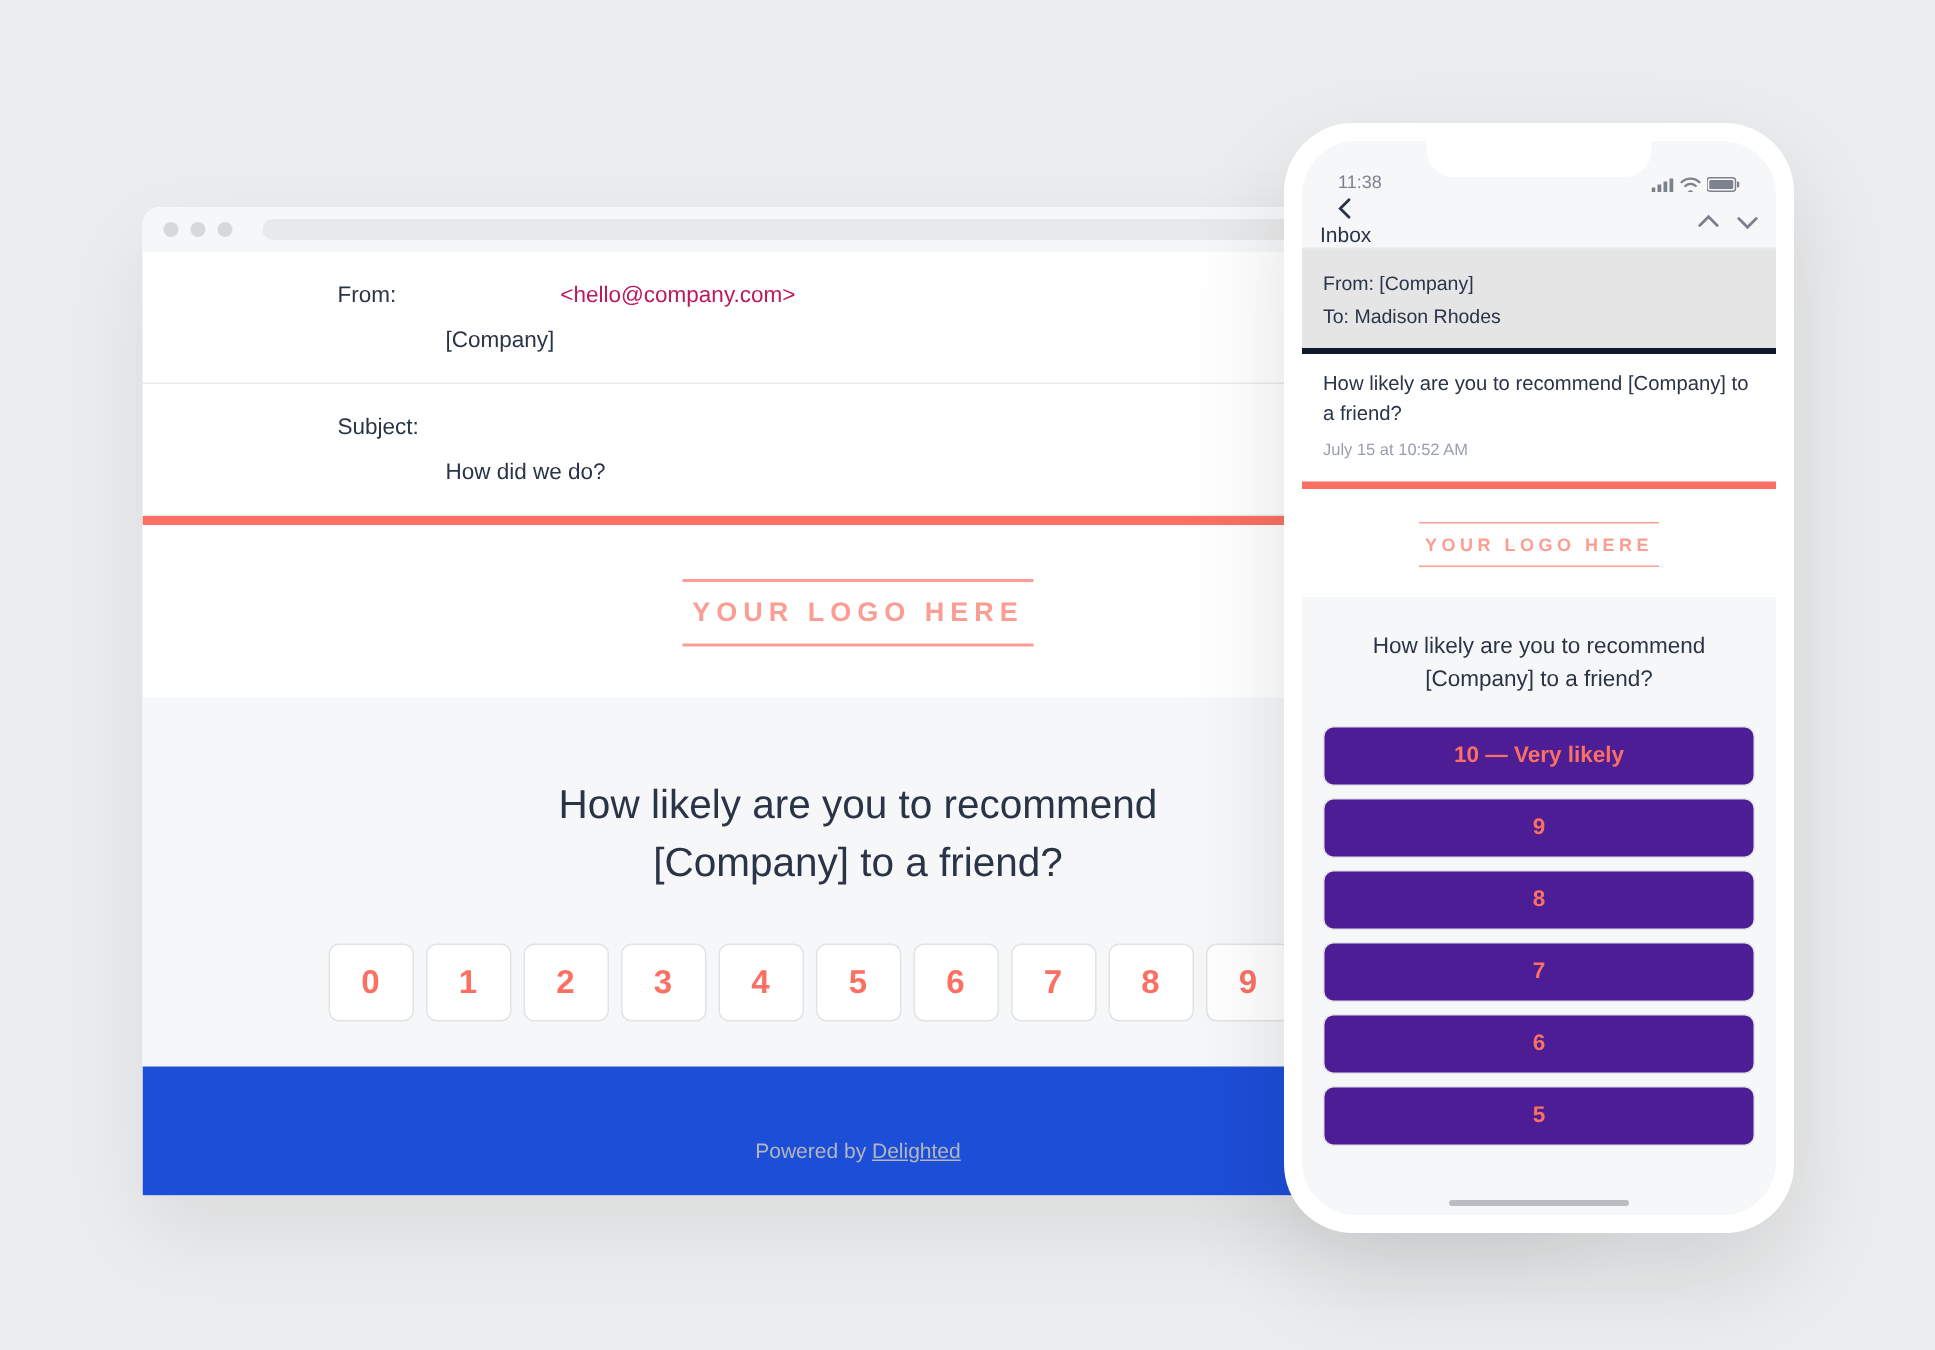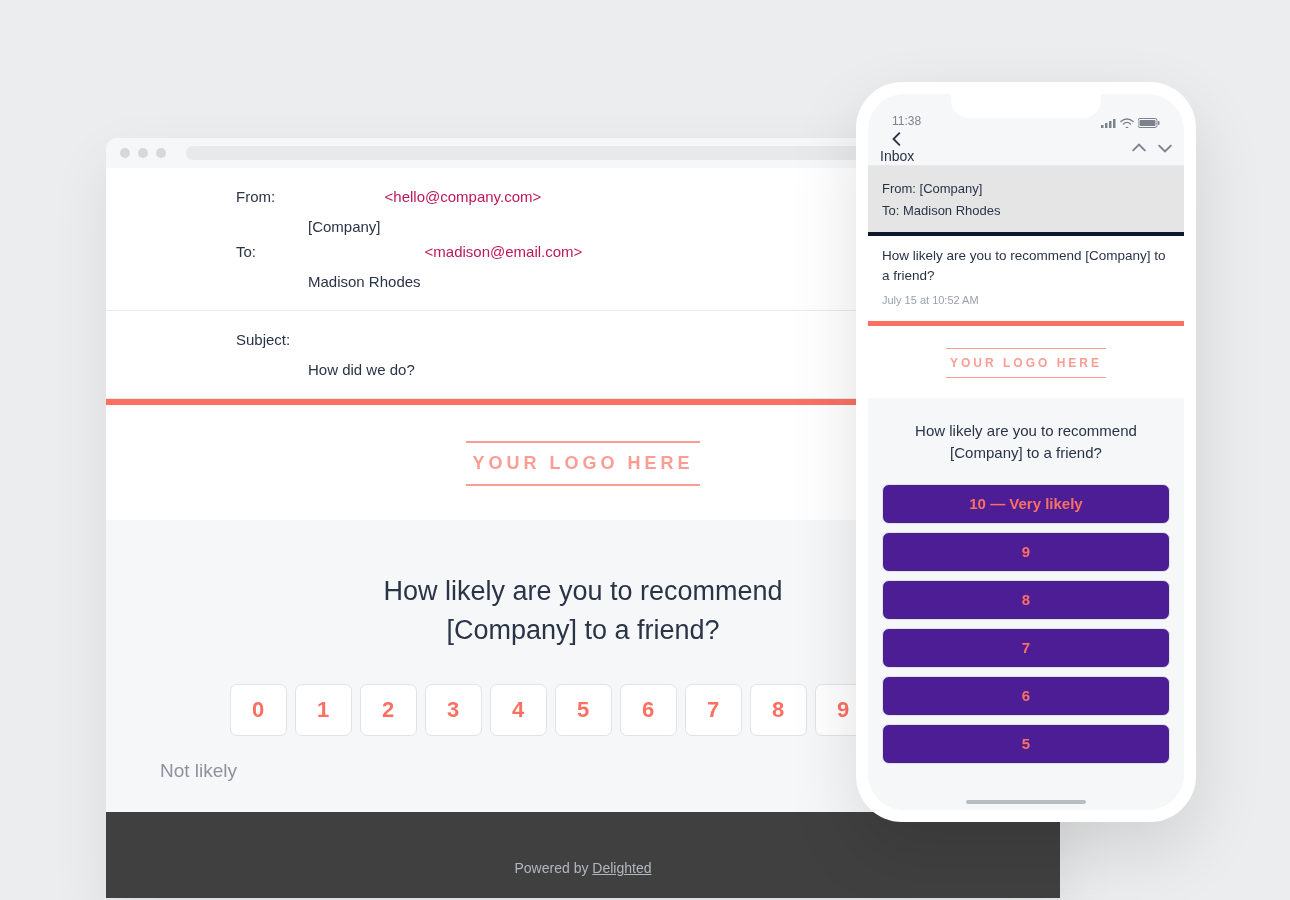--- a/index.html
+++ b/index.html
@@ -8,21 +8,21 @@
       height: 900px;
       background: #ecedee;
       font-family: -apple-system, BlinkMacSystemFont, "Segoe UI", Helvetica, Arial, sans-serif;
       position: relative;
       overflow: hidden;
     }
 
     
     .browser {
       position: absolute;
-      left: 106px;
+      left: 95px;
       top: 138px;
       width: 954px;
       background: #fff;
       border-radius: 12px 12px 0 0;
       box-shadow: 0 24px 60px rgba(0,0,0,0.08);
       overflow: hidden;
     }
     .browser-chrome {
       height: 30px;
       background: #f6f7f8;
@@ -109,21 +109,21 @@
     .scale-labels {
       display: flex;
       justify-content: space-between;
       margin-top: 24px;
       font-size: 19px;
       color: #8d939e;
       padding: 0 4px;
     }
 
     .footer {
-      background: #404040;
+      background: #1d4ed8;
       text-align: center;
       padding: 48px 0 22px;
       font-size: 14px;
       color: #b2b6bd;
     }
     .footer a { color: #b2b6bd; text-decoration: underline; }
 
     
     .phone {
       position: absolute;
@@ -258,25 +258,20 @@
     <div class="dot"></div>
     <div class="dot"></div>
     <div class="urlbar"></div>
   </div>
 
   <div class="meta">
     <div class="meta-row">
       <span class="meta-label">From:</span>
       <span class="meta-name">[Company]</span>
       <span class="meta-addr">&lt;hello@company.com&gt;</span>
-    </div>
-    <div class="meta-row">
-      <span class="meta-label">To:</span>
-      <span class="meta-name">Madison Rhodes</span>
-      <span class="meta-addr">&lt;madison@email.com&gt;</span>
     </div>
   </div>
 
   <div class="meta">
     <div class="meta-row">
       <span class="meta-label" style="width:72px">Subject:</span>
       <span class="meta-name">How did we do?</span>
     </div>
   </div>
 
@@ -294,24 +289,20 @@
       <div class="scale-btn">2</div>
       <div class="scale-btn">3</div>
       <div class="scale-btn">4</div>
       <div class="scale-btn">5</div>
       <div class="scale-btn">6</div>
       <div class="scale-btn">7</div>
       <div class="scale-btn">8</div>
       <div class="scale-btn">9</div>
       <div class="scale-btn">10</div>
     </div>
-    <div class="scale-labels">
-      <span>Not likely</span>
-      <span>Very likely</span>
-    </div>
   </div>
 
   <div class="footer">
     <span>Powered by </span><a href="#">Delighted</a>
   </div>
 </div>
 
 <div class="phone">
   <div class="phone-screen">
     <div class="notch"></div>

